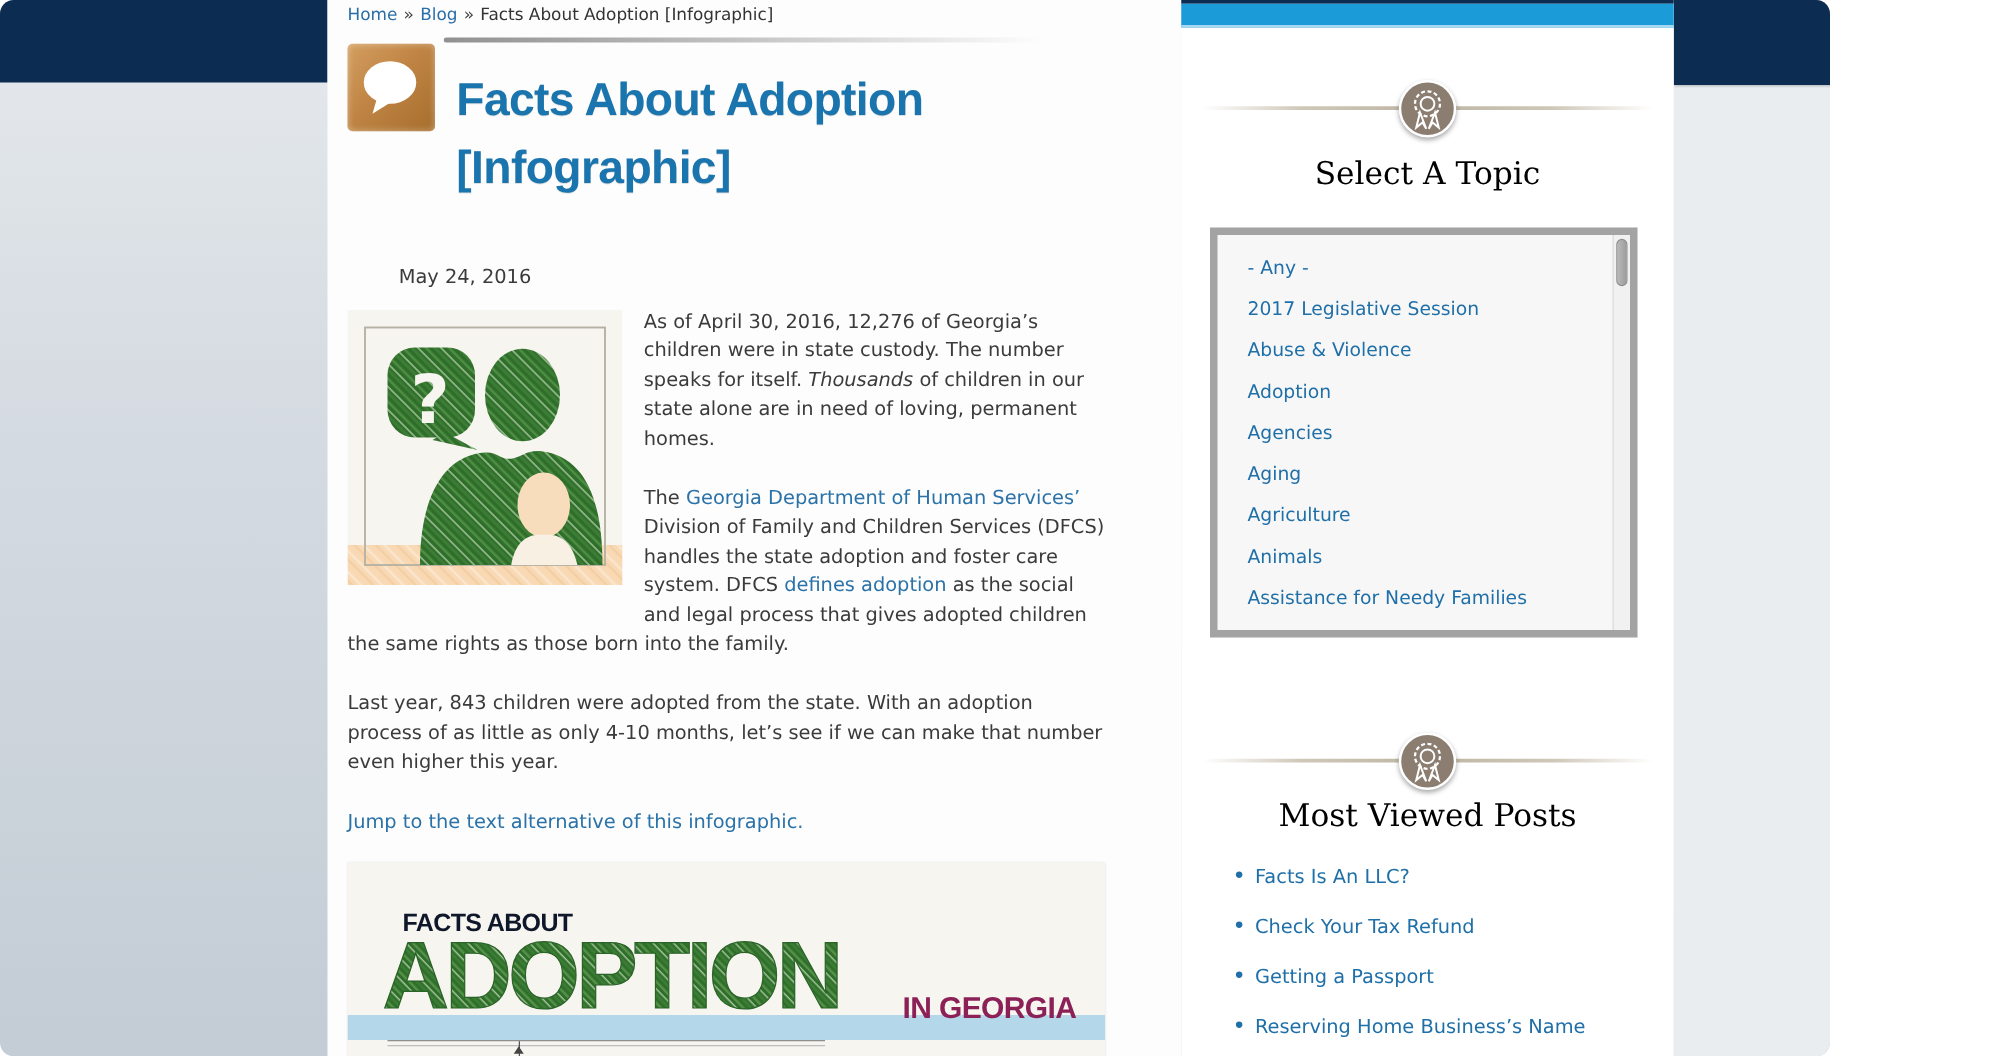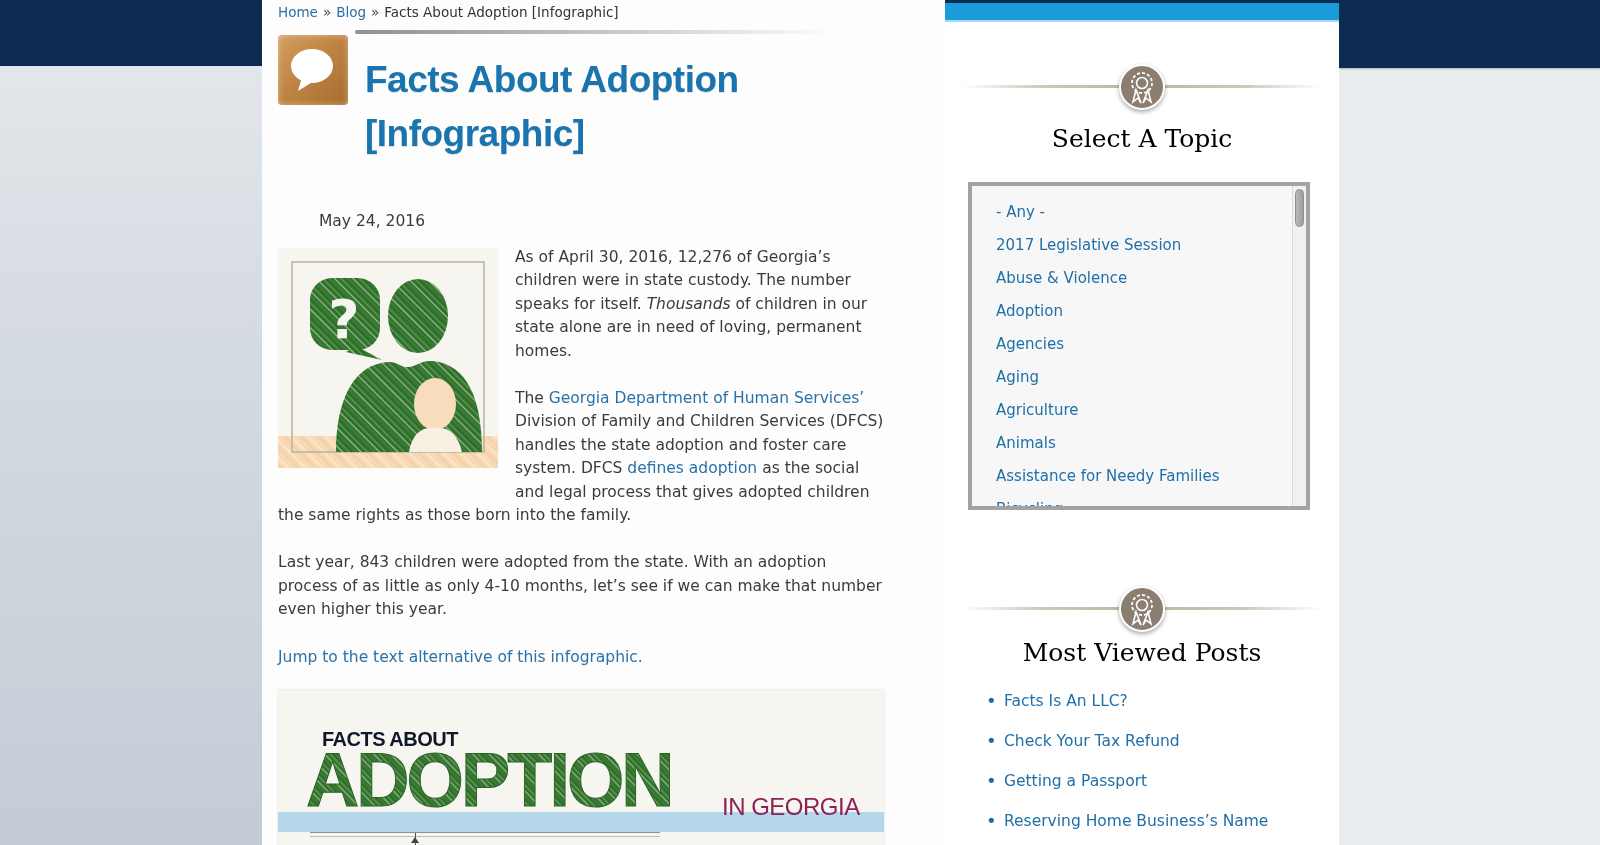--- a/index.html
+++ b/index.html
@@ -1,19 +1,19 @@
 <!DOCTYPE html>
 <html><head>
 <meta charset="utf-8">
 <style>
   * { margin:0; padding:0; box-sizing:border-box; }
   html,body { width:1600px; height:845px; }
   body { font-family:"DejaVu Sans", sans-serif; overflow:hidden; }
-  .screen { position:relative; width:1600px; height:845px; overflow:hidden;
-            background:linear-gradient(to bottom,#e4e8ec 40px,#d6dce2 300px,#c4cdd6 820px); }
+  .screen { position:relative; width:1464px; height:845px; overflow:hidden;
+            background:linear-gradient(to bottom,#e4e8ec 40px,#d6dce2 300px,#c4cdd6 820px);border-radius:11px; }
 
   
   .bg-right { position:absolute; left:1339px; top:0; width:261px; height:845px; background:#e9edf0; }
   .navy-left { position:absolute; left:0; top:0; width:262px; height:66px; background:#0d2c52; }
   .navy-right { position:absolute; left:1339px; top:0; width:261px; height:68px; background:#0d2c52; box-shadow:0 1px 2px rgba(0,0,0,.25); }
 
   
   .main-col { position:absolute; left:262px; top:0; width:683px; height:845px; background:#fdfdfd; }
   .breadcrumb { position:absolute; left:16px; top:4px; font-size:13.5px; color:#333; }
   .breadcrumb a { color:#2a6ea8; text-decoration:none; cursor:pointer; }
@@ -37,21 +37,21 @@
   .article-body .ital { font-style:italic; }
 
   
   .infographic { position:absolute; left:16px; top:690px; width:606px; height:156px; background:#f7f5f0;
                  box-shadow:0 0 2px rgba(0,0,0,.15); overflow:hidden; }
   .info-kicker { position:absolute; left:44px; top:38px; font-family:"Liberation Sans",sans-serif;
                  font-weight:bold; font-size:20px; letter-spacing:-0.5px; color:#0f172a; }
   .info-band { position:absolute; left:0; top:122px; width:606px; height:20px; background:#b4d7ea; }
   .info-title-svg { position:absolute; left:26px; top:50px; z-index:2; }
   .info-sub { position:absolute; left:444px; top:103px; z-index:2; font-family:"Liberation Sans",sans-serif;
-              font-weight:normal; font-size:24px; letter-spacing:-0.5px; color:#8c2158; }
+              font-weight:bold; font-size:24px; letter-spacing:-0.5px; color:#8c2158; }
   .axis-line1 { position:absolute; left:32px; top:142px; width:350px; height:1px; background:#8f8f8f; }
   .axis-line2 { position:absolute; left:32px; top:146px; width:350px; height:1px; background:#bdbdbd; }
   .axis-tick  { position:absolute; left:137px; top:143px; width:1px; height:13px; background:#555; }
   .axis-arrow { position:absolute; left:133px; top:147px; width:0; height:0;
                 border-left:4px solid transparent; border-right:4px solid transparent; border-bottom:6px solid #444; }
 
   
   .sidebar { position:absolute; left:945px; top:0; width:394px; height:845px; background:#ffffff; }
   .sb-navy-sliver { position:absolute; left:0; top:0; width:100%; height:3px; background:#0d2c52; }
   .sb-blue-bar { position:absolute; left:0; top:3px; width:100%; height:19px; background:#1b9cd8; border-bottom:2px solid #a8d9f2; }
@@ -61,21 +61,21 @@
                       background:linear-gradient(to right,rgba(207,199,184,0),#cfc7b8 22%,#beb5a4 50%,#cfc7b8 78%,rgba(207,199,184,0)); }
   .sb-divider .badge { position:absolute; left:174px; top:0; width:46px; height:46px; border-radius:50%;
                        background:#8b7e71; border:2px solid #fff; box-shadow:0 2px 4px rgba(0,0,0,.35); }
   .sb-divider.d1 { top:64px; } .sb-divider.d2 { top:586px; }
 
   .sb-heading { position:absolute; left:0; width:100%; text-align:center;
                 font-family:"DejaVu Serif", serif; font-size:25px; color:#000000; }
   .sb-heading.h1 { top:124px; } .sb-heading.h2 { top:638px; }
 
   .topic-box { position:absolute; left:23px; top:182px; width:342px; height:328px;
-               background:#f7f7f7; border:4px solid #a3a3a3; overflow:hidden; }
+               background:#f7f7f7; border:6px solid #a3a3a3; overflow:hidden; }
   .topic-list { padding:10px 0 0 24px; }
   .topic-list a { display:block; height:33px; line-height:33px; font-size:15px; color:#1f6fa8; text-decoration:none; cursor:pointer; }
   .topic-scrollbar { position:absolute; right:0; top:0; width:14px; height:100%; background:#f1f1f1; border-left:1px solid #dcdcdc; }
   .topic-thumb { position:absolute; left:2px; top:3px; width:9px; height:38px; border-radius:5px;
                  background:linear-gradient(to right,#b9b9b9,#9d9d9d); border:1px solid #8e8e8e; }
 
   .posts-list { position:absolute; left:0; top:690px; width:100%; list-style:none; }
   .posts-list li { position:relative; height:40px; line-height:22px; padding-left:59px; }
   .posts-list li::before { content:"•"; position:absolute; left:41px; top:0; color:#1f6fa8; font-size:18px; }
   .posts-list a { font-size:15.5px; color:#1f6fa8; text-decoration:none; cursor:pointer; }

